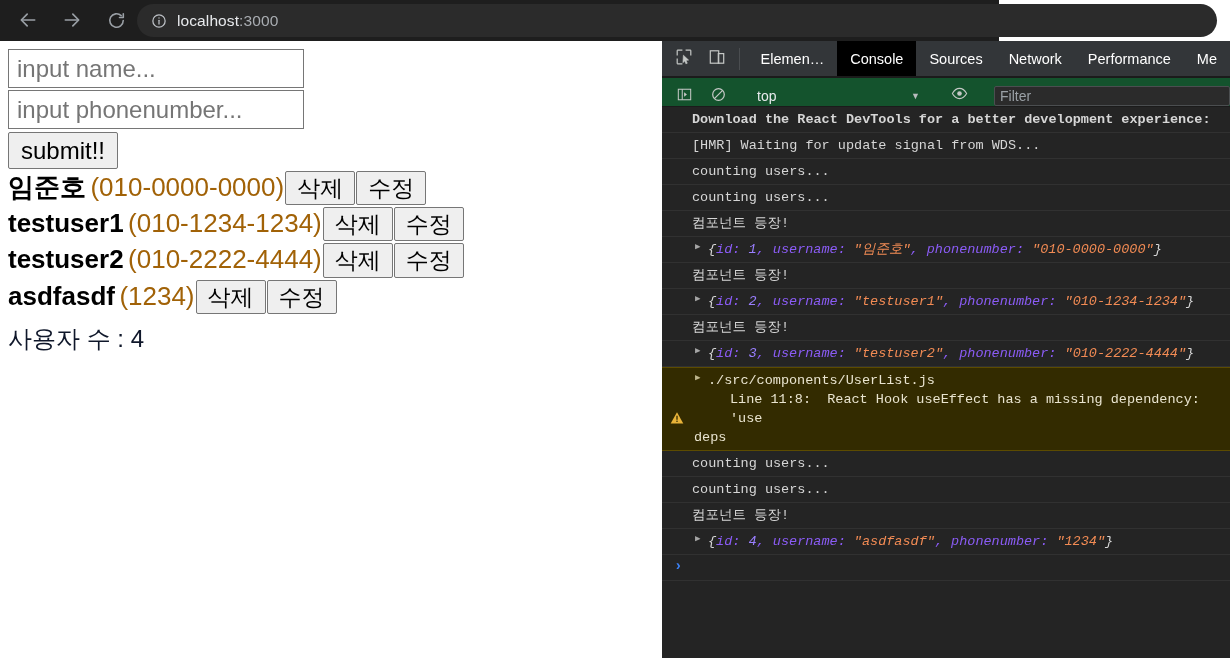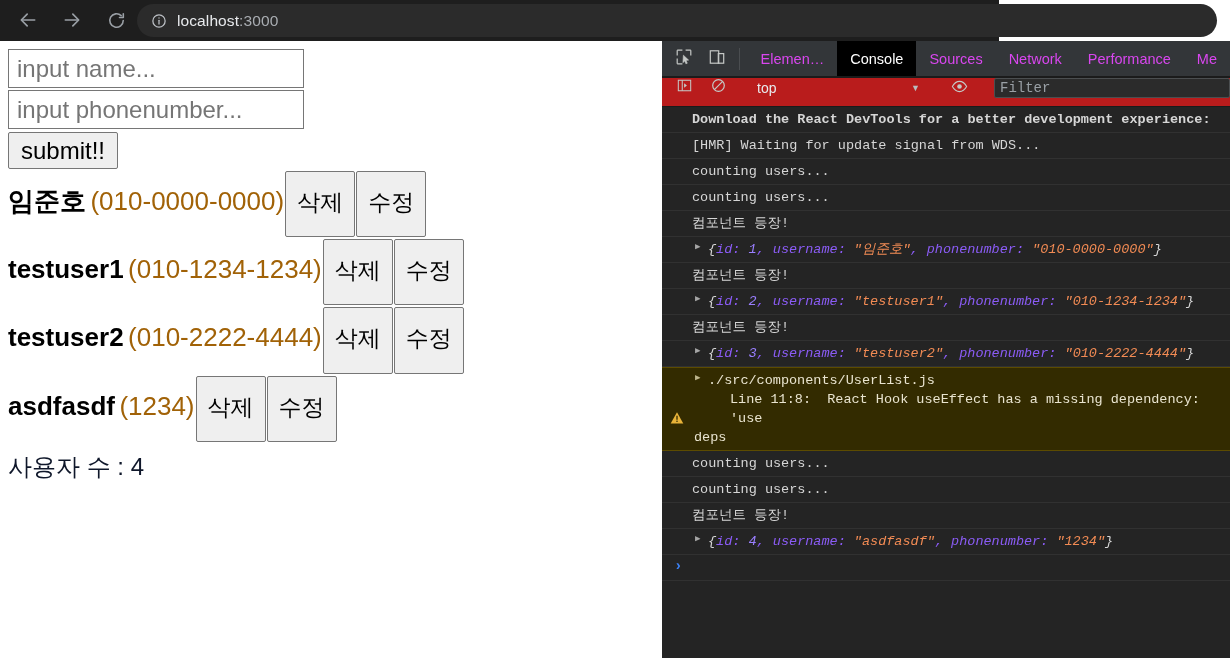--- a/index.html
+++ b/index.html
@@ -113,24 +113,24 @@
     font-size: 26px;
     font-weight: bold;
     color: #000;
   }
   .user-phone {
     font-size: 26px;
     font-weight: normal;
     color: #a16207;
   }
   .row-btn {
-    font-family: Liberation Mono, monospace;
+    font-family: Liberation Sans, sans-serif;
     font-size: 23px;
     line-height: 1.05;
-    padding: 20px 11px;
+    padding: 4px 11px;
     margin-left: 1px;
     color: #000;
     background: #efefef;
     border: 1px solid #767676;
     border-radius: 2px;
     cursor: pointer;
     vertical-align: baseline;
   }
   #user-count {
     margin-top: 9px;
@@ -175,36 +175,36 @@
   #device-toolbar-button  { margin-left: 6px; }
   .dt-sep {
     width: 1px;
     margin: 7px 8px;
     background: #4a4d50;
   }
   .dt-tab {
     display: flex; align-items: center;
     padding: 0 13px;
     font-size: 14.5px;
-    color: #d946ef;
+    color: #ffffff;
     cursor: pointer;
     white-space: nowrap;
   }
   .dt-tab.active {
     background: #000000;
     color: #ffffff;
   }
 
   
   #console-toolbar {
     position: relative;
     height: 28px;
-    background: #b91c1c;
+    background: #14532d;
     display: flex;
-    align-items: flex-start;
+    align-items: flex-end;
     border-bottom: 1px solid #1b1b1b;
   }
   #console-sidebar-toggle { margin-left: 8px; }
   #clear-console-button   { margin-left: 6px; }
   #context-selector {
     display: flex; align-items: center;
     width: 165px;
     height: 20px;
     margin-left: 4px;
     padding: 0 4px;
@@ -219,21 +219,21 @@
     margin-right: 2px;
   }
   #live-expression-button { margin-left: 2px; }
   #console-filter-input {
     box-sizing: border-box;
     flex: 1 1 auto;
     height: 20px;
     margin-left: 4px;
     margin-right: 0;
     padding: 0 5px;
-    font-family: Liberation Mono, monospace;
+    font-family: Liberation Sans, sans-serif;
     font-size: 14px;
     color: #e8eaed;
     background: #2b2b2b;
     border: 1px solid #4b4e50;
     border-radius: 2px;
     outline: none;
   }
   #console-filter-input::placeholder { color: #9aa0a6; opacity: 1; }
 
   

